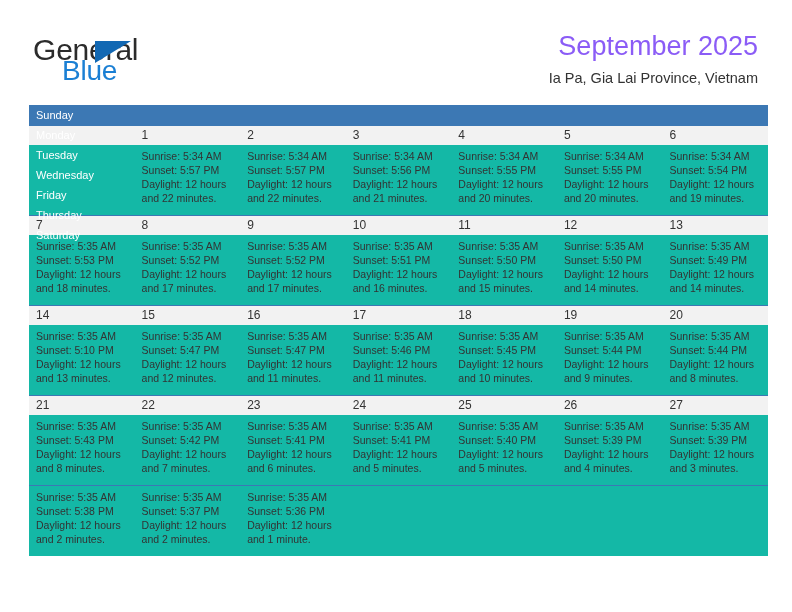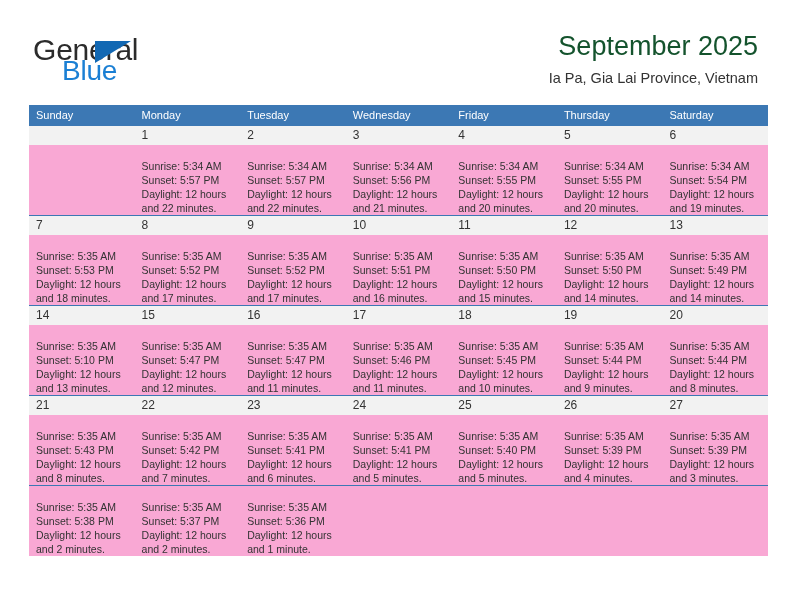--- a/index.html
+++ b/index.html
@@ -64,21 +64,21 @@
     font-family: "Liberation Sans", sans-serif;
   }
   .title-block {
     position: absolute;
     right: 34px;
     top: 30px;
     text-align: right;
   }
   .month-title {
     font-size: 27px;
-    color: #14532d;
+    color: #8b5cf6;
     font-weight: normal;
     line-height: 32px;
     white-space: nowrap;
   }
   .location-title {
     font-size: 14.5px;
     color: #333333;
     line-height: 20px;
     margin-top: 6px;
     white-space: nowrap;
@@ -88,20 +88,21 @@
   .calendar {
     position: absolute;
     left: 29px;
     top: 105px;
     width: 739px;
   }
   .weekday-row {
     display: flex;
     background: #3c78b4;
     height: 20px;
+    flex-direction: column;
   }
   .weekday {
     flex: 1 1 0;
     color: #ffffff;
     font-size: 11px;
     line-height: 20px;
     padding-left: 7px;
     box-sizing: border-box;
     white-space: nowrap;
   }
@@ -111,23 +112,22 @@
   .week:first-of-type {
     border-top: none;
   }
   .week-numbers {
     display: flex;
     background: #f2f2f2;
     height: 19px;
   }
   .week-body {
     display: flex;
-    background: #f9a8d4;
+    background: #14b8a6;
     height: 70px;
-    align-items: flex-end;
   }
   .daynum {
     flex: 1 1 0;
     font-size: 12px;
     color: #333333;
     line-height: 19px;
     padding-left: 7px;
     box-sizing: border-box;
   }
   .daycell {

